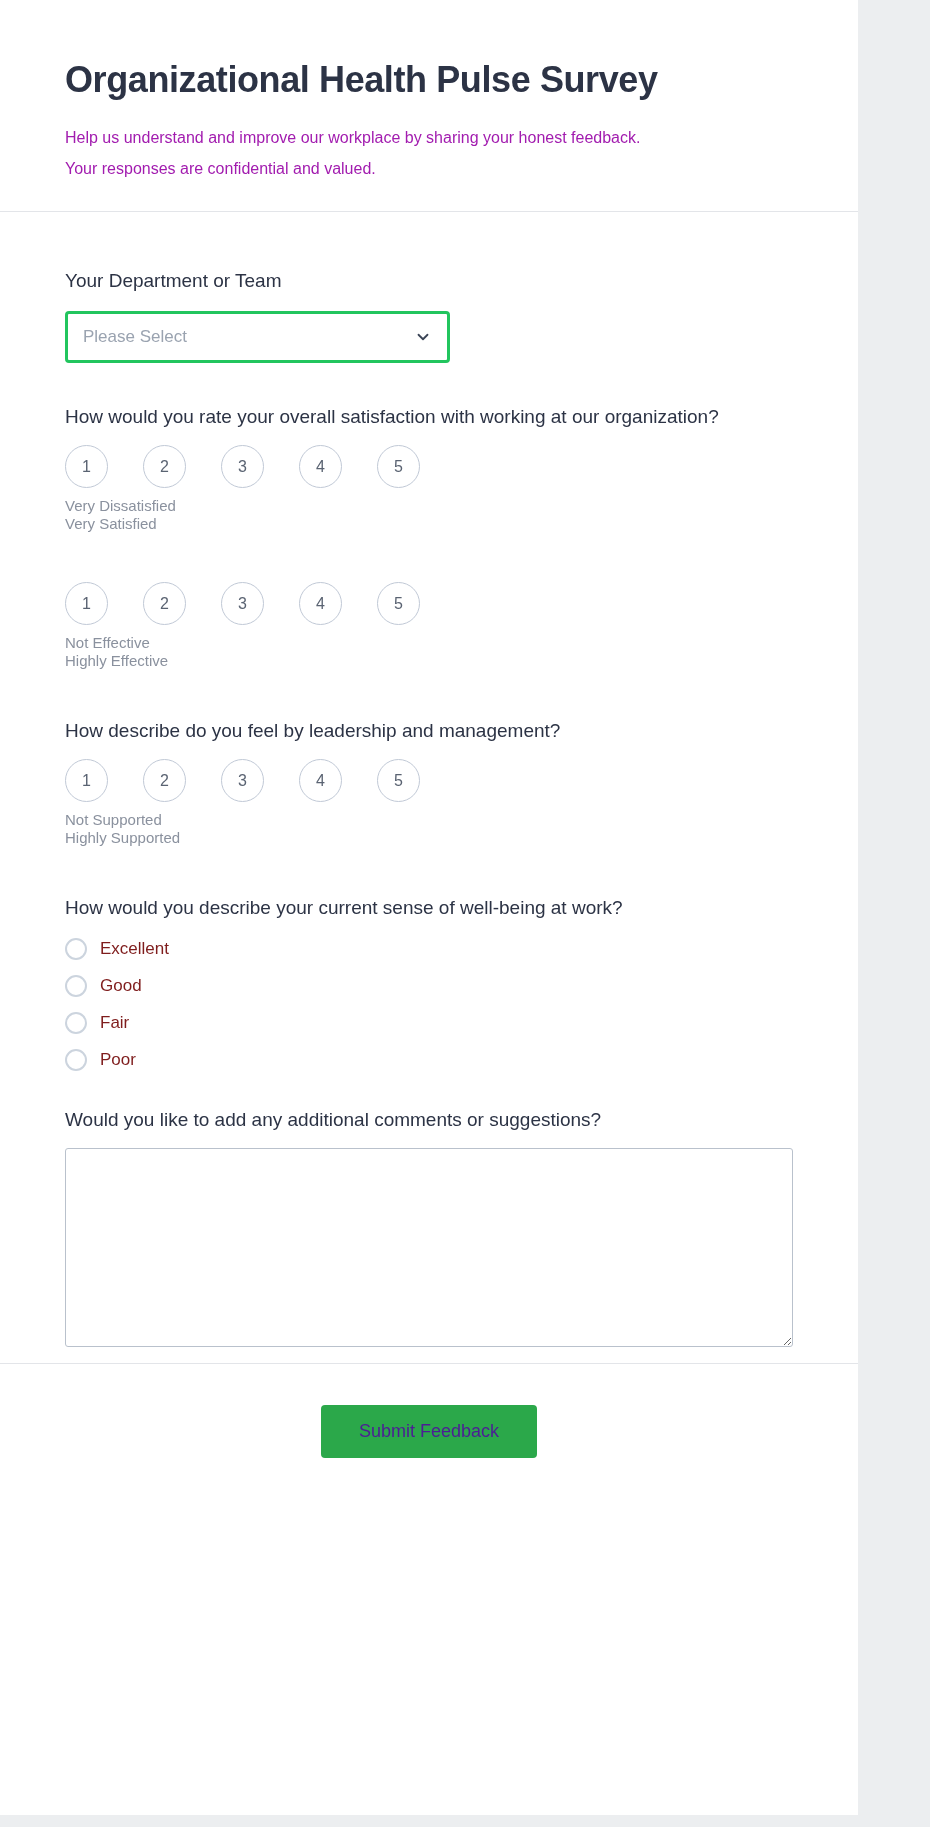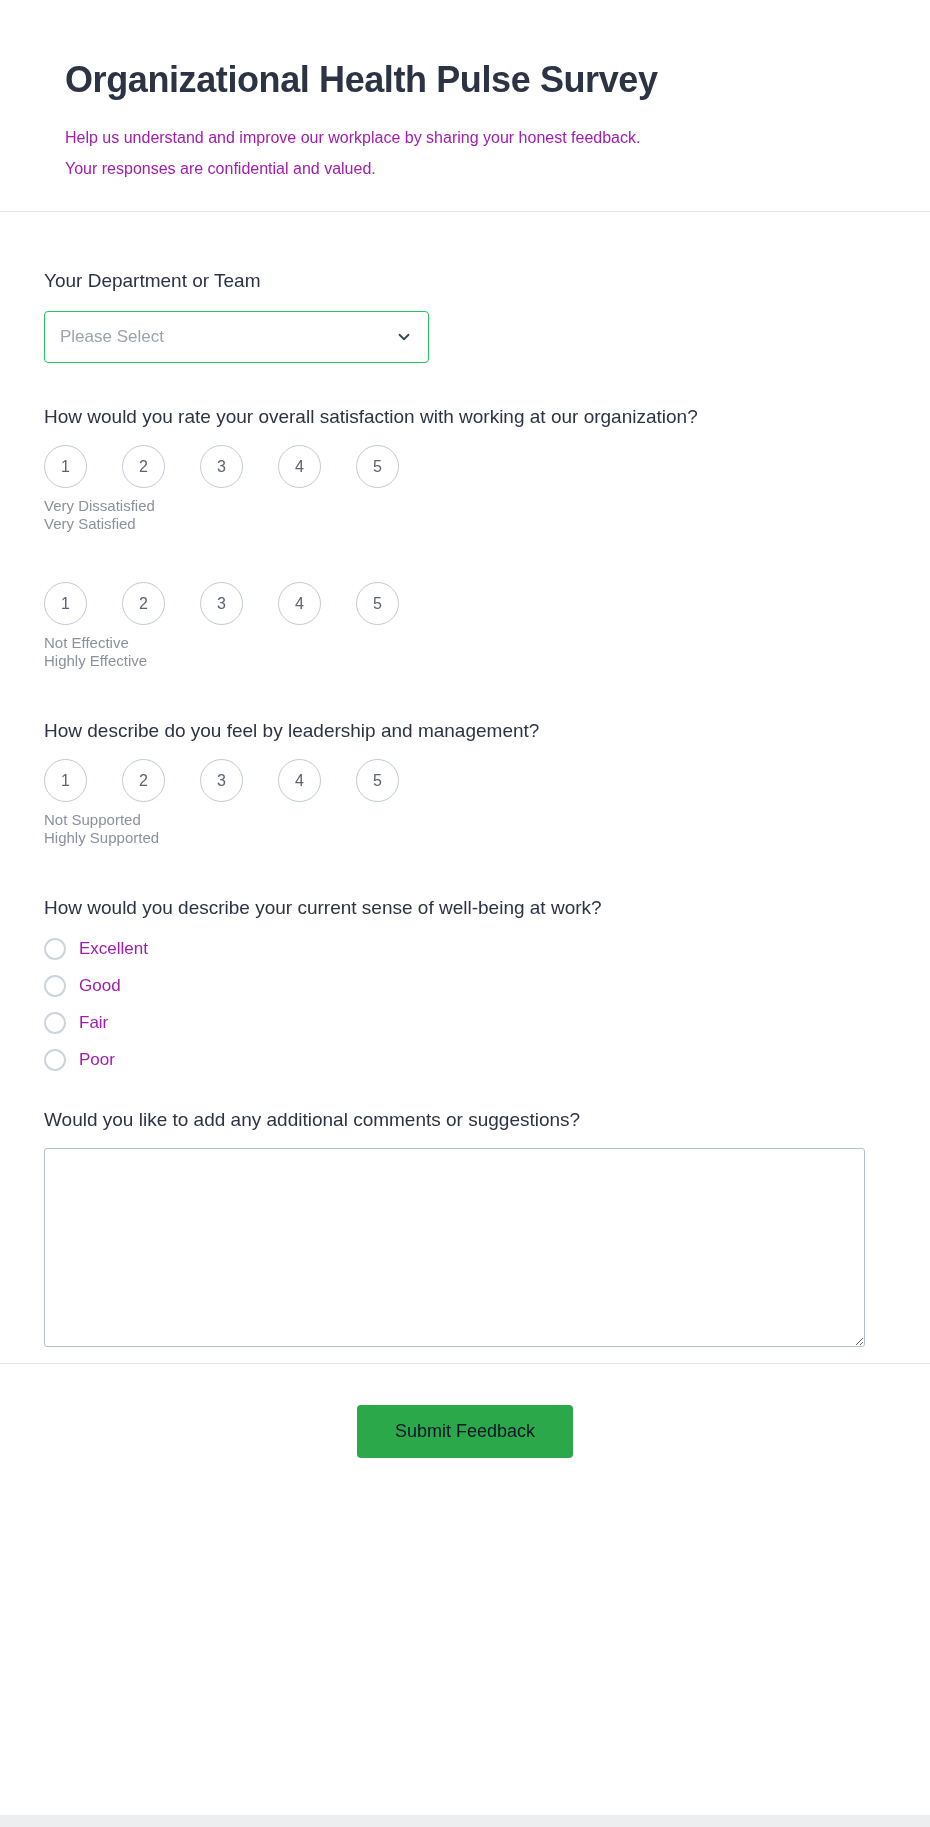--- a/index.html
+++ b/index.html
@@ -4,55 +4,55 @@
 <style>
   * { box-sizing: border-box; }
   html, body { margin: 0; padding: 0; }
   body {
     width: 930px;
     background: #eceef0;
     font-family: "Liberation Sans", sans-serif;
     color: #2c3345;
   }
   .page {
-    width: 930px;
+    width: 858px;
     min-height: 1815px;
     background: #ffffff;
   }
   
   .form-header { padding: 58px 65px 27px 65px; }
   .page-title {
     margin: 0 0 20px 0;
     font-size: 36px;
     line-height: 44px;
     font-weight: 700;
     letter-spacing: -0.4px;
     color: var(--heading, #2c3345);
   }
   .page-subtitle { margin: 0; font-size: 16px; line-height: 31px; color: #a21caf; }
   .page-subtitle .line { display: block; }
   .divider { border: none; border-top: 1px solid #e3e5e9; margin: 0; }
   
-  .form-body { padding: 57px 65px 0 44px; }
+  .form-body { padding: 57px 65px 0 65px; }
   .field { margin: 0 0 49px 0; }
   .field-label, .question {
     font-size: 19px;
     line-height: 24px;
     font-weight: 500;
     color: var(--heading, #2c3345);
     margin: 0 0 16px 0;
   }
   .field-label { margin-bottom: 18px; }
   
   .dept-field { margin-bottom: 42px; }
   .select-box {
     width: 385px;
     height: 52px;
     background: #fff;
-    border: 1px solid #22c55e;
+    border: 3px solid #22c55e;
     border-radius: 4px;
     display: flex;
     align-items: center;
     justify-content: space-between;
     padding: 0 15px;
     cursor: pointer;
   }
   .select-placeholder { font-size: 17px; color: #9aa3b0; }
   .chevron { flex: none; display: block; }
   
@@ -84,21 +84,21 @@
   .radio-field .question { margin-bottom: 18px; }
   .radio-option { display: flex; align-items: center; margin-bottom: 15px; cursor: pointer; }
   .radio-circle {
     width: 22px; height: 22px;
     border-radius: 50%;
     border: 2px solid #ccd4de;
     background: #fff;
     margin-right: 13px;
     flex: none;
   }
-  .radio-label { font-size: 17px; color: #a21caf; }
+  .radio-label { font-size: 17px; color: #7f1d1d; }
   
   .text-field { margin-bottom: 47px; }
   .text-field:last-child { margin-bottom: 16px; }
   textarea.answer {
     display: block;
     width: 100%;
     height: 199px;
     border: 1px solid #b9c1cc;
     border-radius: 3px;
     padding: 12px 14px;
@@ -110,21 +110,21 @@
     outline: none;
   }
   
   .form-footer { padding: 41px 0 61px 0; }
   .submit-button {
     display: block;
     margin: 0 auto;
     height: 53px;
     padding: 0 38px;
     background: var(--accent-green, #2BA84A);
-    color: #0f172a;
+    color: #4c1d95;
     border: none;
     border-radius: 4px;
     font-family: inherit;
     font-size: 18px;
     font-weight: 500;
     cursor: pointer;
   }
   .page-bottom-strip { width: 930px; height: 12px; background: #eceef0; }
 </style>
 </head>

